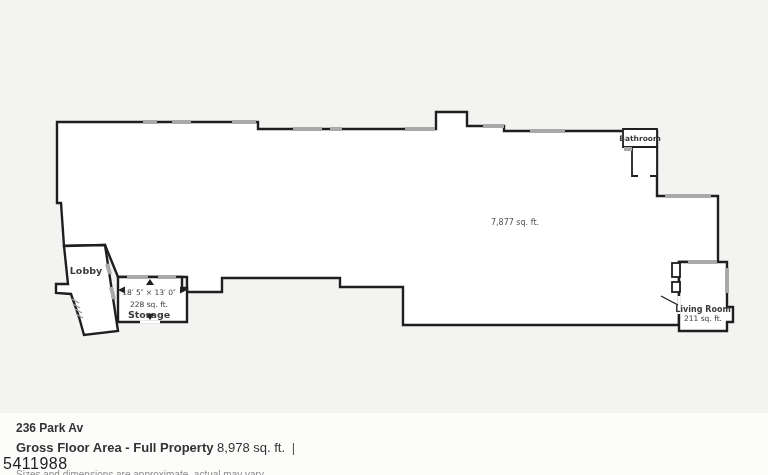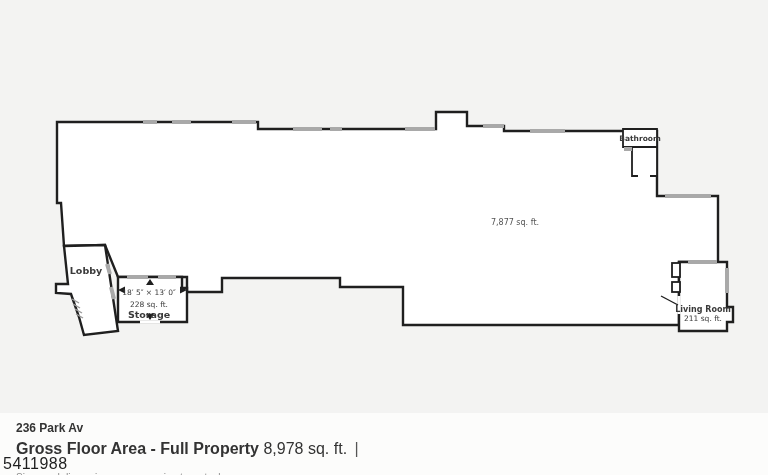--- a/index.html
+++ b/index.html
@@ -25,21 +25,21 @@
   .t-small{font-size:7.5px;text-anchor:middle;}
   .t-room{font-size:9.5px;font-weight:bold;text-anchor:middle;}
   .t-room-sm{font-size:8px;font-weight:bold;text-anchor:middle;}
   .t-area{font-size:8px;text-anchor:middle;fill:#555;}
   .t-bath{font-size:7.5px;font-weight:bold;text-anchor:middle;}
   .info{
     position:absolute;left:0;right:0;top:413px;bottom:0;
     background:var(--info-bg);padding:6px 4px 0 16px;box-sizing:border-box;
   }
   .address{font-size:12px;font-weight:bold;color:var(--text);margin:2px 0 5px 0;}
-  .gross-line{font-size:16px;color:var(--text);}
+  .gross-line{font-size:13px;color:var(--text);}
   .gross-label{font-weight:bold;}
   .gross-sep{color:#555;margin-left:3px;}
   .disclaimer{font-size:10px;color:var(--muted);margin-top:14px;}
   .watermark{
     position:absolute;left:3px;bottom:2px;z-index:5;
     font-size:16px;color:var(--watermark);letter-spacing:0.5px;
   }
 </style>
 </head>
 <body>

